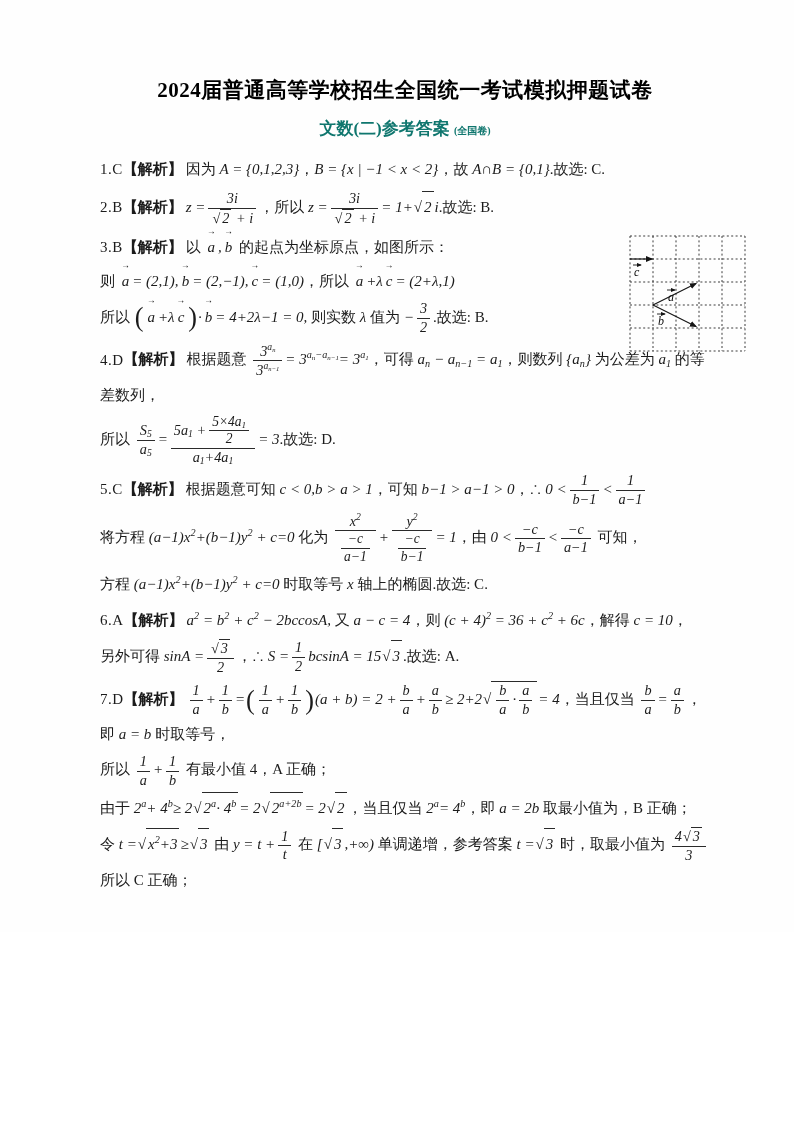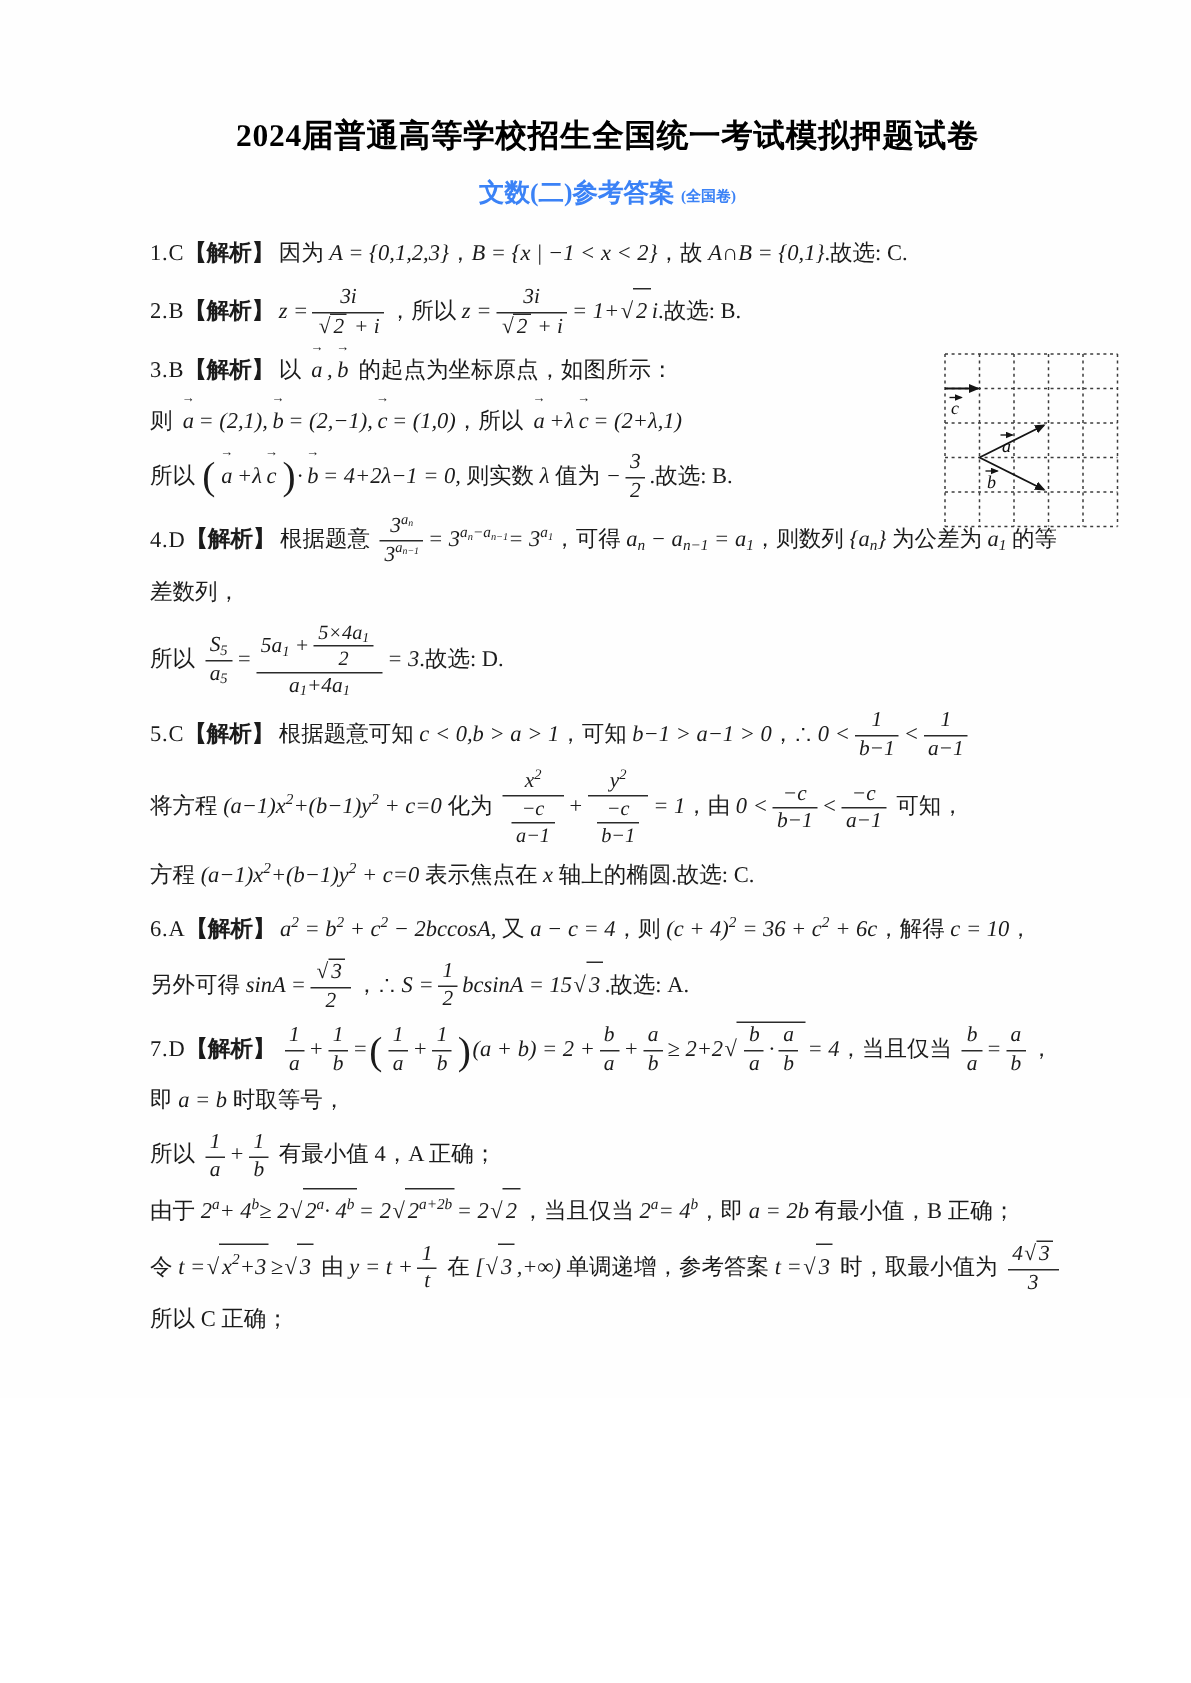--- a/index.html
+++ b/index.html
@@ -1,20 +1,20 @@
 <!DOCTYPE html>
 <html><head>
 <meta charset="utf-8">
 <style>
   html,body{margin:0;padding:0;background:#ffffff;}
   .page{position:relative;width:794px;height:932px;background:#fefefe;overflow:hidden;
         font-family:"Liberation Serif","DejaVu Serif",serif;color:#1b1b1b;}
   .content{position:absolute;left:100px;top:76px;width:610px;}
   .title{text-align:center;font-size:21px;font-weight:bold;letter-spacing:0.5px;color:#000;margin-bottom:13px;}
-  .subtitle{text-align:center;font-size:17px;font-weight:bold;color:#3b82f6;margin-bottom:14px;}
+  .subtitle{text-align:center;font-size:17px;font-weight:bold;color:#0f766e;margin-bottom:14px;}
   .subtitle .note{font-size:10px;font-weight:bold;}
   .ans{margin-bottom:5px;}
   .line{font-size:15px;line-height:2.05;margin:3px 0;}
   .num{letter-spacing:0.5px;}
   .tag{font-weight:bold;margin-right:3px;margin-top:24px;}
   .tx{font-style:normal;}
   .mv{font-style:italic;}
   .frac{display:inline-block;vertical-align:middle;text-align:center;margin:0 3px;line-height:1.25;font-size:0.95em;}
   .fn{display:block;padding:0 3px;}
   .fd{display:block;border-top:1px solid #2a2a2a;padding:0 3px;}
@@ -69,21 +69,21 @@
     </div>
 
     <div class="ans">
       <div class="line"><span class="num">4.D</span><span class="tag">【解析】</span><span class="math"><span class="tx">根据题意 </span><span class="frac"><span class="fn"><span class="mv">3</span><span class="sup"><span class="mv">a</span><span class="sub"><span class="mv">n</span></span></span></span><span class="fd"><span class="mv">3</span><span class="sup"><span class="mv">a</span><span class="sub"><span class="mv">n−1</span></span></span></span></span><span class="mv">= 3</span><span class="sup"><span class="mv">a</span><span class="sub"><span class="mv">n</span></span><span class="mv">−a</span><span class="sub"><span class="mv">n−1</span></span></span><span class="mv">= 3</span><span class="sup"><span class="mv">a</span><span class="sub"><span class="mv">1</span></span></span><span class="tx">，可得 </span><span class="mv">a</span><span class="sub"><span class="mv">n</span></span><span class="mv"> − a</span><span class="sub"><span class="mv">n−1</span></span><span class="mv"> = a</span><span class="sub"><span class="mv">1</span></span><span class="tx">，则数列 </span><span class="mv">{a</span><span class="sub"><span class="mv">n</span></span><span class="mv">}</span><span class="tx"> 为公差为 </span><span class="mv">a</span><span class="sub"><span class="mv">1</span></span><span class="tx"> 的等差数列，</span></span></div>
       <div class="line"><span class="math"><span class="tx">所以 </span><span class="frac"><span class="fn"><span class="mv">S</span><span class="sub"><span class="mv">5</span></span></span><span class="fd"><span class="mv">a</span><span class="sub"><span class="mv">5</span></span></span></span><span class="mv">=</span><span class="frac"><span class="fn"><span class="mv">5a</span><span class="sub"><span class="mv">1</span></span><span class="mv"> +</span><span class="frac"><span class="fn"><span class="mv">5×4a</span><span class="sub"><span class="mv">1</span></span></span><span class="fd"><span class="mv">2</span></span></span></span><span class="fd"><span class="mv">a</span><span class="sub"><span class="mv">1</span></span><span class="mv">+4a</span><span class="sub"><span class="mv">1</span></span></span></span><span class="mv">= 3</span><span class="tx">.故选: D.</span></span></div>
     </div>
 
     <div class="ans">
       <div class="line"><span class="num">5.C</span><span class="tag">【解析】</span><span class="math"><span class="tx">根据题意可知 </span><span class="mv">c &lt; 0,b &gt; a &gt; 1</span><span class="tx">，可知 </span><span class="mv">b−1 &gt; a−1 &gt; 0</span><span class="tx">，∴ </span><span class="mv">0 &lt;</span><span class="frac"><span class="fn"><span class="mv">1</span></span><span class="fd"><span class="mv">b−1</span></span></span><span class="mv">&lt;</span><span class="frac"><span class="fn"><span class="mv">1</span></span><span class="fd"><span class="mv">a−1</span></span></span></span></div>
       <div class="line"><span class="math"><span class="tx">将方程 </span><span class="mv">(a−1)x</span><span class="sup"><span class="mv">2</span></span><span class="mv">+(b−1)y</span><span class="sup"><span class="mv">2</span></span><span class="mv"> + c=0</span><span class="tx"> 化为 </span><span class="frac"><span class="fn"><span class="mv">x</span><span class="sup"><span class="mv">2</span></span></span><span class="fd"><span class="frac"><span class="fn"><span class="mv">−c</span></span><span class="fd"><span class="mv">a−1</span></span></span></span></span><span class="mv">+</span><span class="frac"><span class="fn"><span class="mv">y</span><span class="sup"><span class="mv">2</span></span></span><span class="fd"><span class="frac"><span class="fn"><span class="mv">−c</span></span><span class="fd"><span class="mv">b−1</span></span></span></span></span><span class="mv">= 1</span><span class="tx">，由 </span><span class="mv">0 &lt;</span><span class="frac"><span class="fn"><span class="mv">−c</span></span><span class="fd"><span class="mv">b−1</span></span></span><span class="mv">&lt;</span><span class="frac"><span class="fn"><span class="mv">−c</span></span><span class="fd"><span class="mv">a−1</span></span></span><span class="tx"> 可知，</span></span></div>
-      <div class="line"><span class="math"><span class="tx">方程 </span><span class="mv">(a−1)x</span><span class="sup"><span class="mv">2</span></span><span class="mv">+(b−1)y</span><span class="sup"><span class="mv">2</span></span><span class="mv"> + c=0</span><span class="tx"> 表示焦点在 </span><span class="mv">x</span><span class="tx"> 轴上的椭圆.故选: C.</span></span></div>
+      <div class="line"><span class="math"><span class="tx">方程 </span><span class="mv">(a−1)x</span><span class="sup"><span class="mv">2</span></span><span class="mv">+(b−1)y</span><span class="sup"><span class="mv">2</span></span><span class="mv"> + c=0</span><span class="tx"> 时取等号 </span><span class="mv">x</span><span class="tx"> 轴上的椭圆.故选: C.</span></span></div>
     </div>
 
     <div class="ans">
       <div class="line"><span class="num">6.A</span><span class="tag">【解析】</span><span class="math"><span class="mv">a</span><span class="sup"><span class="mv">2</span></span><span class="mv"> = b</span><span class="sup"><span class="mv">2</span></span><span class="mv"> + c</span><span class="sup"><span class="mv">2</span></span><span class="mv"> − 2bccosA,</span><span class="tx"> 又 </span><span class="mv">a − c = 4</span><span class="tx">，则 </span><span class="mv">(c + 4)</span><span class="sup"><span class="mv">2</span></span><span class="mv"> = 36 + c</span><span class="sup"><span class="mv">2</span></span><span class="mv"> + 6c</span><span class="tx">，解得 </span><span class="mv">c = 10</span><span class="tx">，</span></span></div>
       <div class="line"><span class="math"><span class="tx">另外可得 </span><span class="mv">sinA =</span><span class="frac"><span class="fn"><span class="sq">
                   <span class="rs">√</span>
                   <span class="rb"><span class="mv">3</span></span>
                 </span></span><span class="fd"><span class="mv">2</span></span></span><span class="tx">，∴ </span><span class="mv">S =</span><span class="frac"><span class="fn"><span class="mv">1</span></span><span class="fd"><span class="mv">2</span></span></span><span class="mv">bcsinA = 15</span><span class="sq">
               <span class="rs">√</span>
               <span class="rb"><span class="mv">3</span></span>
@@ -98,21 +98,21 @@
       <div class="line"><span class="math"><span class="tx">所以 </span><span class="frac"><span class="fn"><span class="mv">1</span></span><span class="fd"><span class="mv">a</span></span></span><span class="mv">+</span><span class="frac"><span class="fn"><span class="mv">1</span></span><span class="fd"><span class="mv">b</span></span></span><span class="tx"> 有最小值 4，A 正确；</span></span></div>
       <div class="line"><span class="math"><span class="tx">由于 </span><span class="mv">2</span><span class="sup"><span class="mv">a</span></span><span class="mv">+ 4</span><span class="sup"><span class="mv">b</span></span><span class="mv">≥ 2</span><span class="sq">
               <span class="rs">√</span>
               <span class="rb"><span class="mv">2</span><span class="sup"><span class="mv">a</span></span><span class="mv">· 4</span><span class="sup"><span class="mv">b</span></span></span>
             </span><span class="mv">= 2</span><span class="sq">
               <span class="rs">√</span>
               <span class="rb"><span class="mv">2</span><span class="sup"><span class="mv">a+2b</span></span></span>
             </span><span class="mv">= 2</span><span class="sq">
               <span class="rs">√</span>
               <span class="rb"><span class="mv">2</span></span>
-            </span><span class="tx">，当且仅当 </span><span class="mv">2</span><span class="sup"><span class="mv">a</span></span><span class="mv">= 4</span><span class="sup"><span class="mv">b</span></span><span class="tx">，即 </span><span class="mv">a = 2b</span><span class="tx"> 有最小值，B 正确；</span></span></div>
+            </span><span class="tx">，当且仅当 </span><span class="mv">2</span><span class="sup"><span class="mv">a</span></span><span class="mv">= 4</span><span class="sup"><span class="mv">b</span></span><span class="tx">，即 </span><span class="mv">a = 2b</span><span class="tx"> 取最小值为，B 正确；</span></span></div>
       <div class="line"><span class="math"><span class="tx">令 </span><span class="mv">t =</span><span class="sq">
               <span class="rs">√</span>
               <span class="rb"><span class="mv">x</span><span class="sup"><span class="mv">2</span></span><span class="mv">+3</span></span>
             </span><span class="mv">≥</span><span class="sq">
               <span class="rs">√</span>
               <span class="rb"><span class="mv">3</span></span>
             </span><span class="tx"> 由 </span><span class="mv">y = t +</span><span class="frac"><span class="fn"><span class="mv">1</span></span><span class="fd"><span class="mv">t</span></span></span><span class="tx"> 在 </span><span class="mv">[</span><span class="sq">
               <span class="rs">√</span>
               <span class="rb"><span class="mv">3</span></span>
             </span><span class="mv">,+∞)</span><span class="tx"> 单调递增，参考答案 </span><span class="mv">t =</span><span class="sq">

